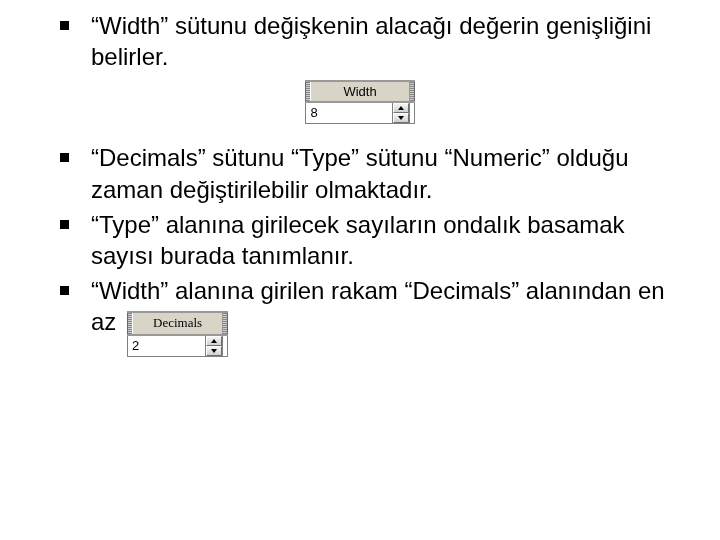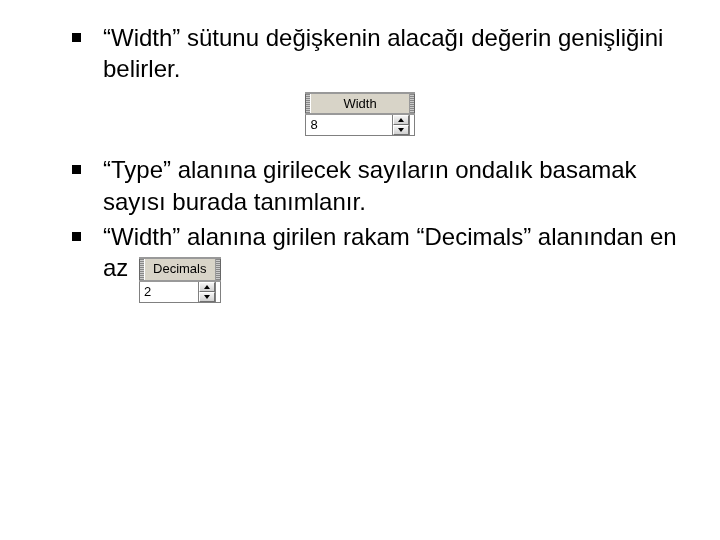--- a/index.html
+++ b/index.html
@@ -12,21 +12,21 @@
     font-size: 24px;
     color: #000;
     overflow: hidden;
   }
   .slide {
     padding: 10px 30px 0 30px;
   }
   .bullet-list {
     list-style: none;
     padding: 0;
-    margin: 12px;
+    margin: 0;
   }
   .bullet-item {
     display: flex;
     align-items: flex-start;
     margin-bottom: 4px;
     line-height: 1.3;
   }
   .bullet-marker {
     width: 9px;
     height: 9px;
@@ -118,21 +118,21 @@
     width: 4px;
     border-left: 1px solid #808080;
     background: #fff;
   }
 
   .inline-widget {
     display: inline-block;
     vertical-align: -20px;
     margin: 0 4px;
   }
-  .inline-widget .spss-head .label { padding: 2px 8px; }
+  .inline-widget .spss-head .label { padding: 2px 20px; font-family: Liberation Serif, serif; }
 </style>
 </head>
 <body>
 
 <div class="slide">
   <ul class="bullet-list">
 
     <li class="bullet-item">
       <span class="bullet-marker"></span>
       <span class="bullet-text">“Width” sütunu değişkenin alacağı değerin genişliğini belirler.</span>
@@ -151,20 +151,24 @@
             <div class="spinner">
               <div class="spin-btn up"></div>
               <div class="spin-btn down"></div>
             </div>
             <div class="edge"></div>
           </div>
         </div>
       </div>
     </li>
 
+    <li class="bullet-item">
+      <span class="bullet-marker"></span>
+      <span class="bullet-text">“Decimals” sütunu “Type” sütunu “Numeric” olduğu zaman değiştirilebilir olmaktadır.</span>
+    </li>
 
     <li class="bullet-item">
       <span class="bullet-marker"></span>
       <span class="bullet-text">“Type” alanına girilecek sayıların ondalık basamak sayısı burada tanımlanır.</span>
     </li>
 
     <li class="bullet-item">
       <span class="bullet-marker"></span>
       <span class="bullet-text">
         <span>“Width” alanına girilen rakam “Decimals” alanından en az</span>

